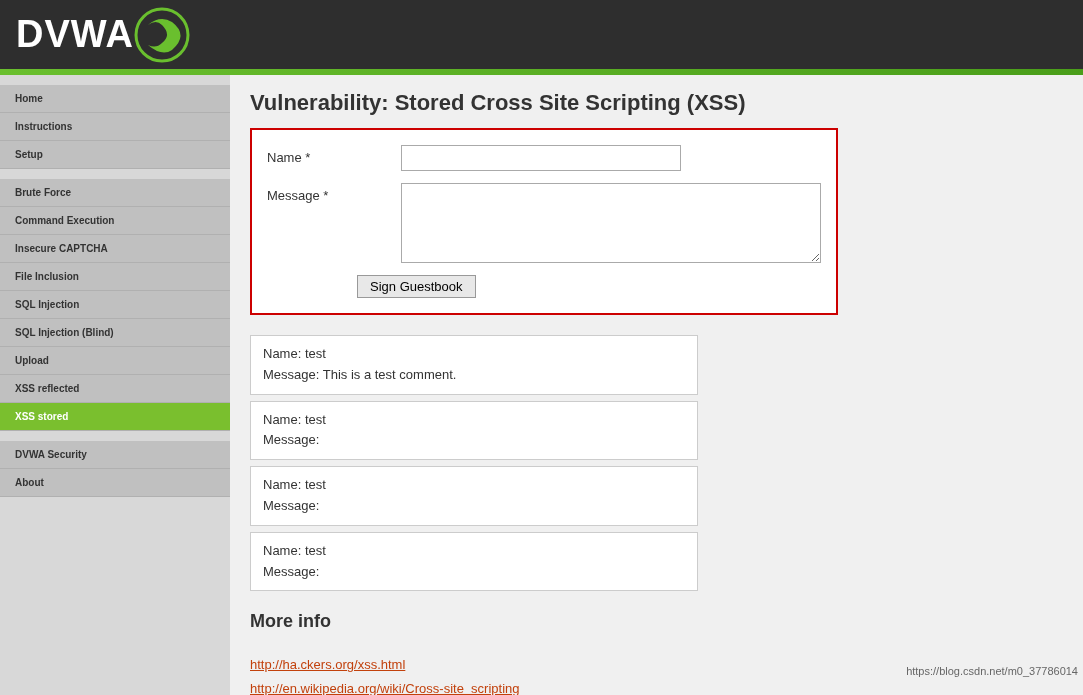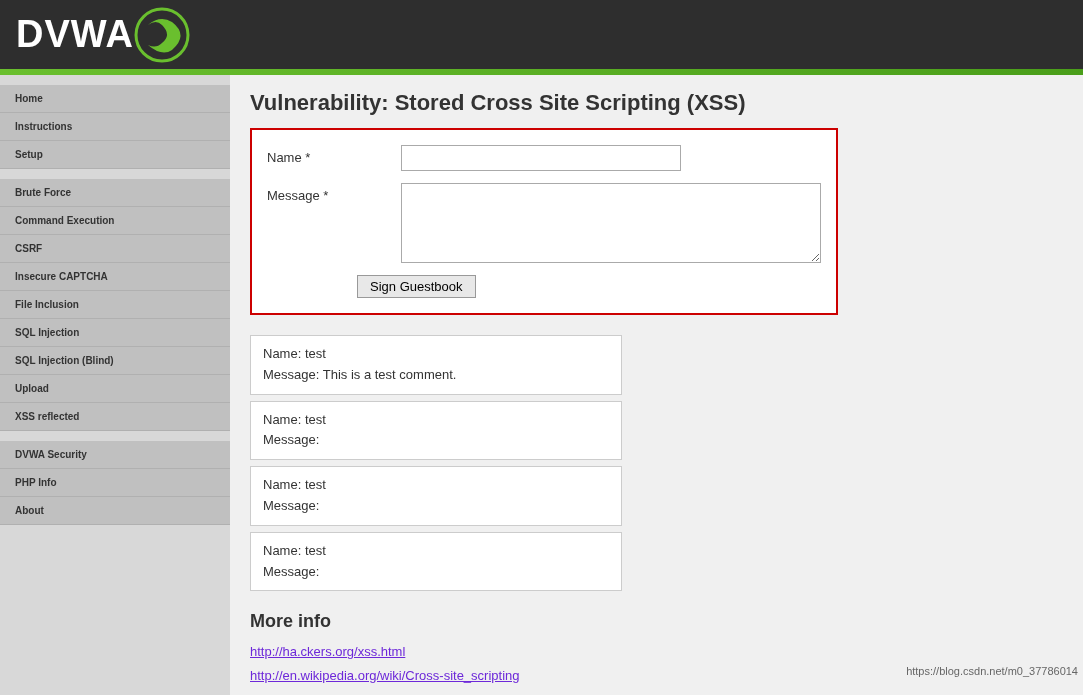--- a/index.html
+++ b/index.html
@@ -113,36 +113,36 @@
       border: 1px solid #999;
       cursor: pointer;
     }
 
     
     .comment-box {
       background: white;
       border: 1px solid #ccc;
       padding: 8px 12px;
       margin-bottom: 6px;
-      width: 372px;
+      width: 448px;
       font-size: 13px;
       color: #333;
       line-height: 1.6;
     }
 
     
     .more-info-title {
       font-size: 18px;
       font-weight: bold;
       color: #333;
-      margin: 20px 0 8px 0;
+      margin: 20px 0 21px 0;
     }
     .info-link {
       display: block;
-      color: #6d28d9;
+      color: #c2410c;
       text-decoration: underline;
       font-size: 13px;
       line-height: 1.8;
       cursor: pointer;
     }
 
     
     #statusbar {
       position: fixed;
       bottom: 16px;
@@ -186,30 +186,29 @@
 
   <nav id="sidebar">
     <div id="sidebar-top-group">
       <a class="sidebar-item">Home</a>
       <a class="sidebar-item">Instructions</a>
       <a class="sidebar-item">Setup</a>
     </div>
     <div class="sidebar-section-gap"></div>
     <a class="sidebar-item">Brute Force</a>
     <a class="sidebar-item">Command Execution</a>
-    <a class="sidebar-item">CSRF</a>
     <a class="sidebar-item">Insecure CAPTCHA</a>
     <a class="sidebar-item">File Inclusion</a>
     <a class="sidebar-item">SQL Injection</a>
     <a class="sidebar-item">SQL Injection (Blind)</a>
     <a class="sidebar-item">Upload</a>
     <a class="sidebar-item">XSS reflected</a>
+    <a class="sidebar-item active">XSS stored</a>
     <div class="sidebar-section-gap"></div>
     <a class="sidebar-item">DVWA Security</a>
-    <a class="sidebar-item">PHP Info</a>
     <a class="sidebar-item">About</a>
   </nav>
 
   <main id="main">
     <h1 class="page-title">Vulnerability: Stored Cross Site Scripting (XSS)</h1>
 
     
     <div class="form-box">
       <div class="form-row">
         <label class="form-label">Name *</label>

